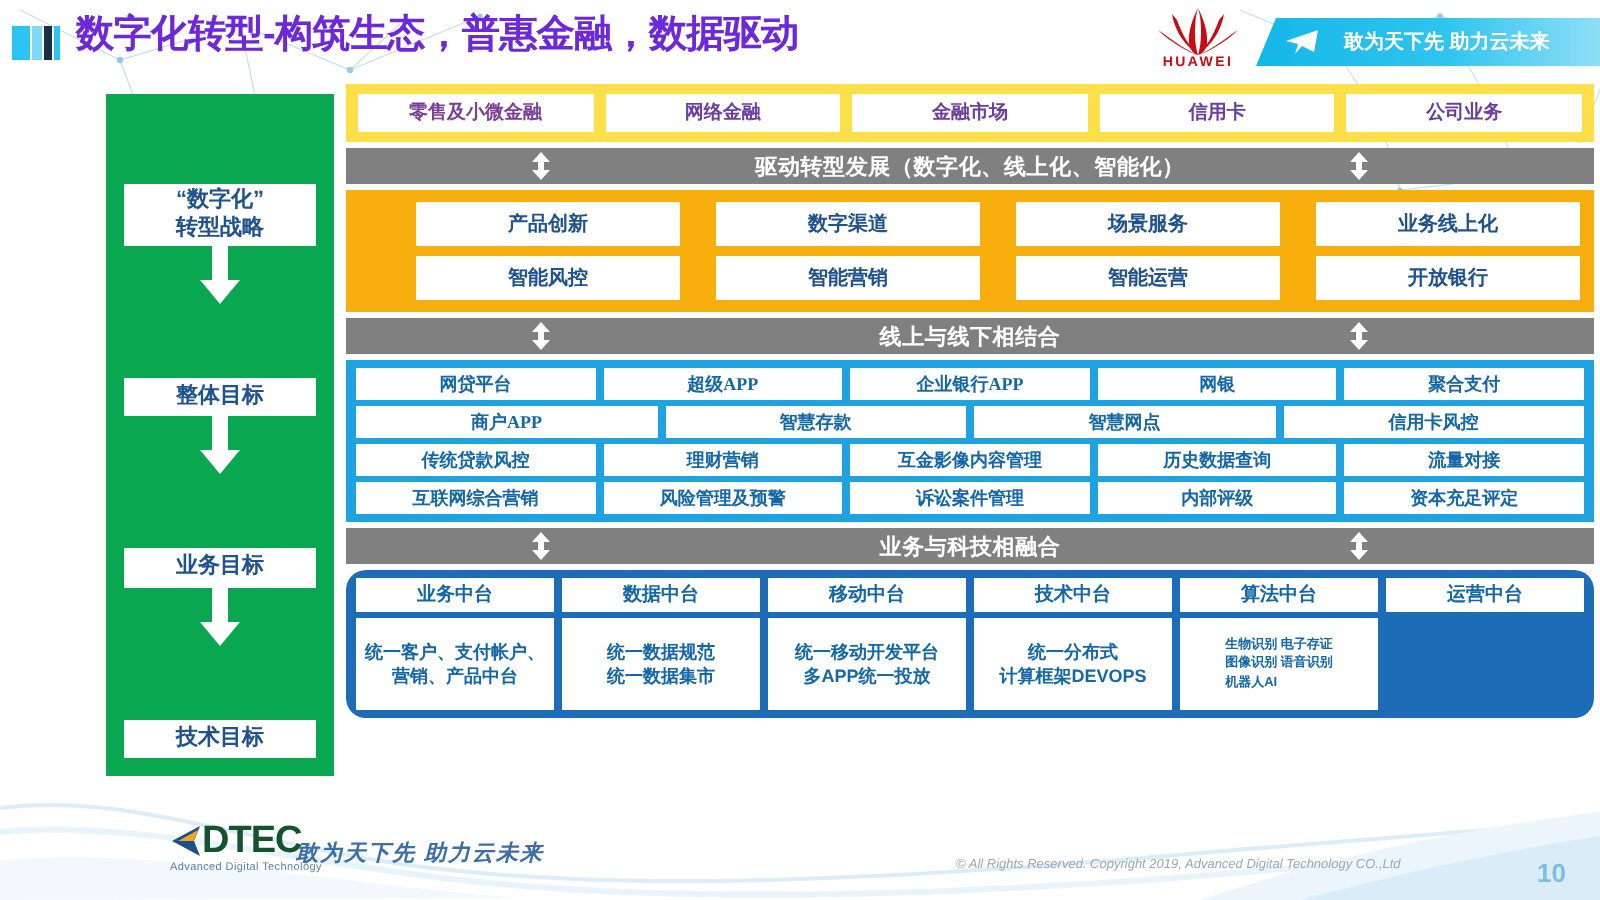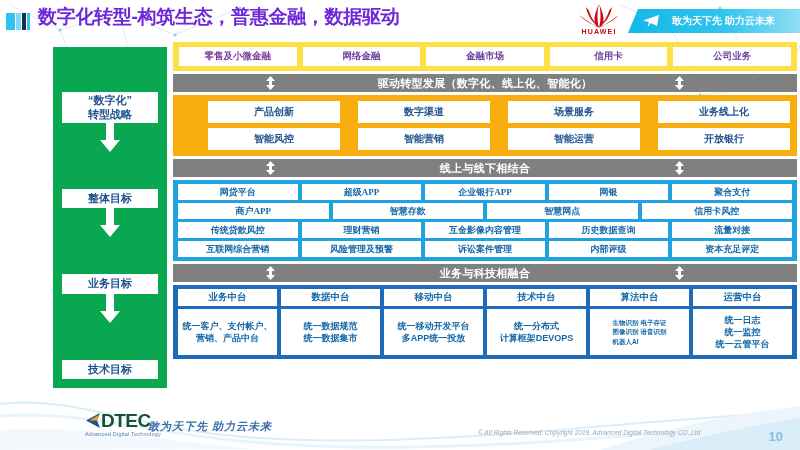--- a/index.html
+++ b/index.html
@@ -132,20 +132,21 @@
   .band-blue .cell {
     flex: 1; background: #ffffff; height: 16px;
     display: flex; align-items: center; justify-content: center;
     color: #1468A8; font-size: 9px; font-weight: bold;
     white-space: nowrap;
   }
 
   .band-dblue {
     background: #1C6CB8;
     padding: 4px 5px;
+    border-radius: 10px;
   }
   .band-dblue .grid {
     display: flex; gap: 4px;
   }
   .band-dblue .col { flex: 1; display: flex; flex-direction: column; gap: 3px; }
   .band-dblue .head {
     background: #ffffff; height: 17px;
     display: flex; align-items: center; justify-content: center;
     color: #1468A8; font-size: 9.5px; font-weight: bold;
   }
@@ -430,23 +431,20 @@
 
         <div class="col">
           <div class="head">算法中台</div>
           <div class="body tiny">生物识别 电子存证
 图像识别 语音识别
 机器人AI</div>
         </div>
 
         <div class="col">
           <div class="head">运营中台</div>
-          <div class="body">统一日志
-统一监控
-统一云管平台</div>
         </div>
 
       </div>
     </div>
 
   </div>
 
   <div class="footer">
 
     <div class="dtec-logo">

